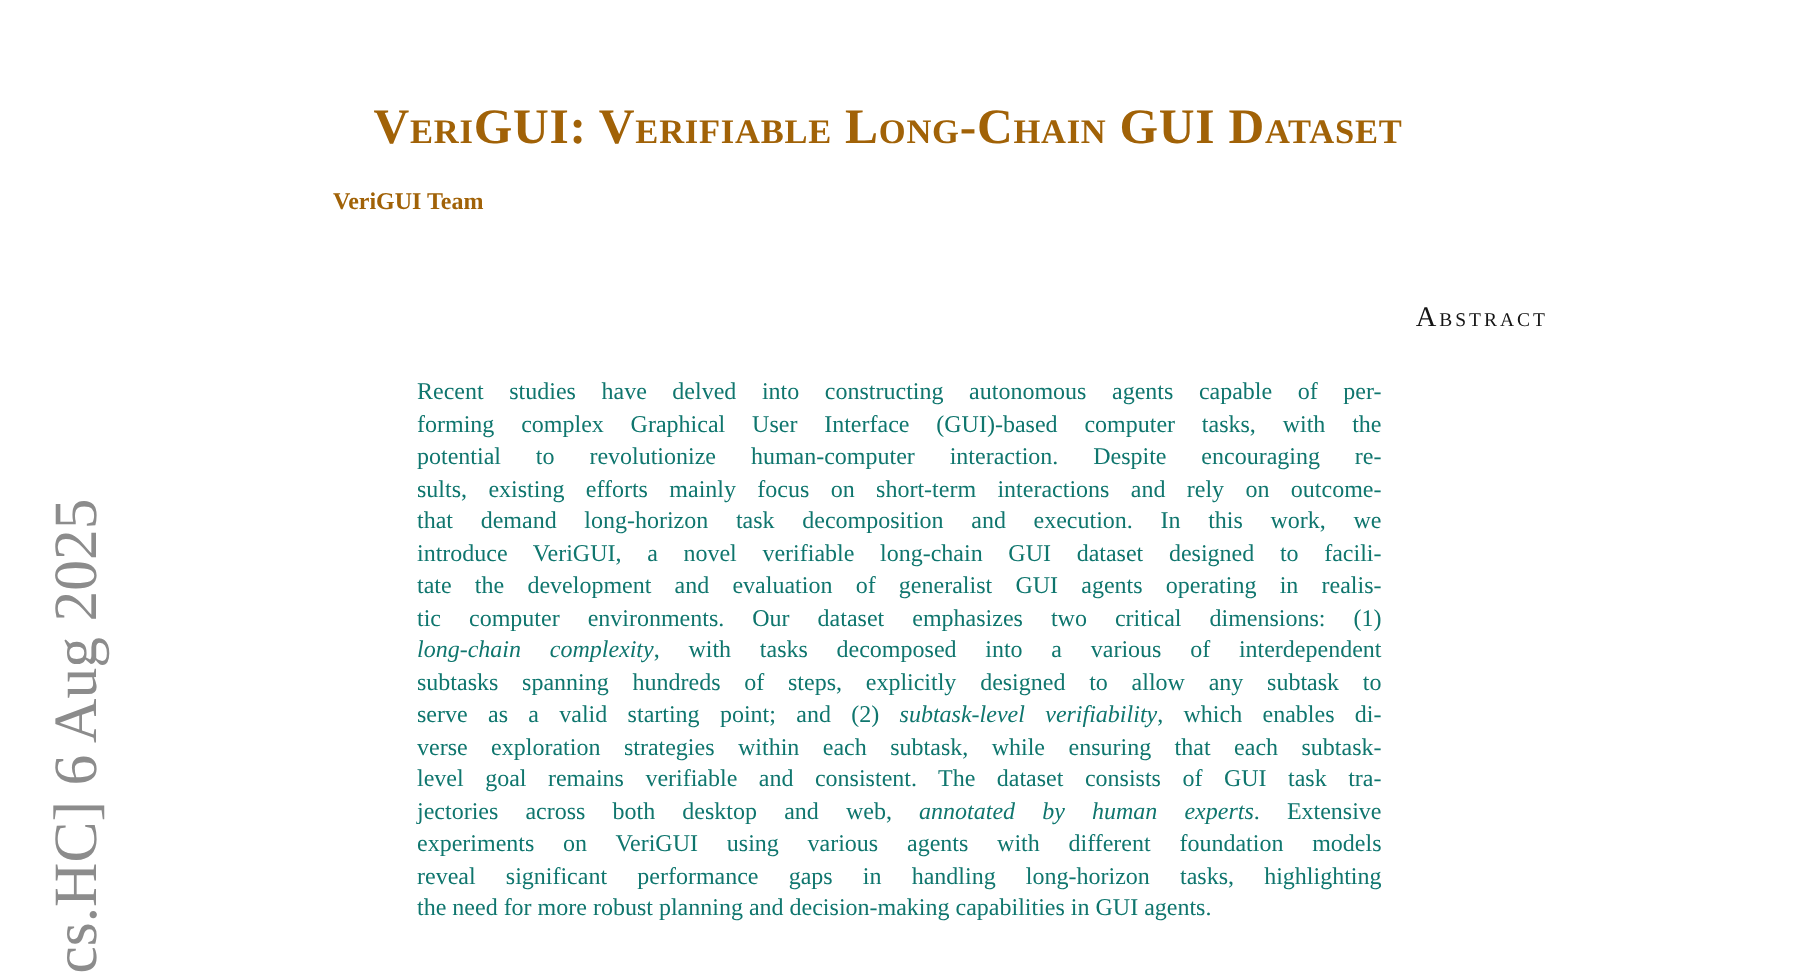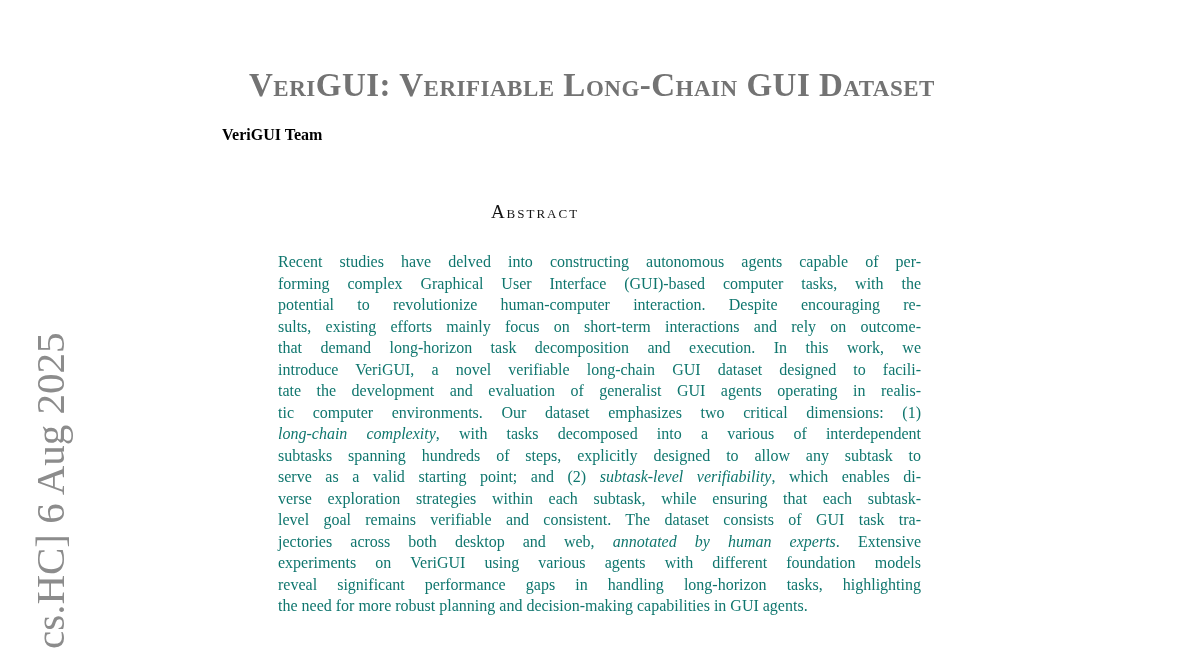--- a/index.html
+++ b/index.html
@@ -15,43 +15,42 @@
   .paper-title {
     position: absolute;
     top: 47px;
     left: 0;
     width: 1184px;
     text-align: center;
     font-size: 33px;
     font-variant: small-caps;
     letter-spacing: 0.5px;
     line-height: 1;
-    color: #737373;
+    color: #a16207;
   }
   .paper-authors {
     position: absolute;
     top: 127px;
     left: 222px;
     font-size: 16px;
     font-weight: bold;
     line-height: 1;
-    color: #000000;
+    color: #a16207;
   }
   .abstract-heading {
     position: absolute;
     top: 202px;
     left: 0;
     width: 1032px;
-    text-align: center;
+    text-align: right;
     font-size: 19px;
     font-variant: small-caps;
     letter-spacing: 2px;
     line-height: 1;
     color: #141414;
-    padding-left: 19px;
   }
   .abstract-body {
     position: absolute;
     top: 251px;
     left: 278px;
     width: 643px;
     font-size: 16px;
     line-height: 21.5px;
     color: #0f766e;
   }

